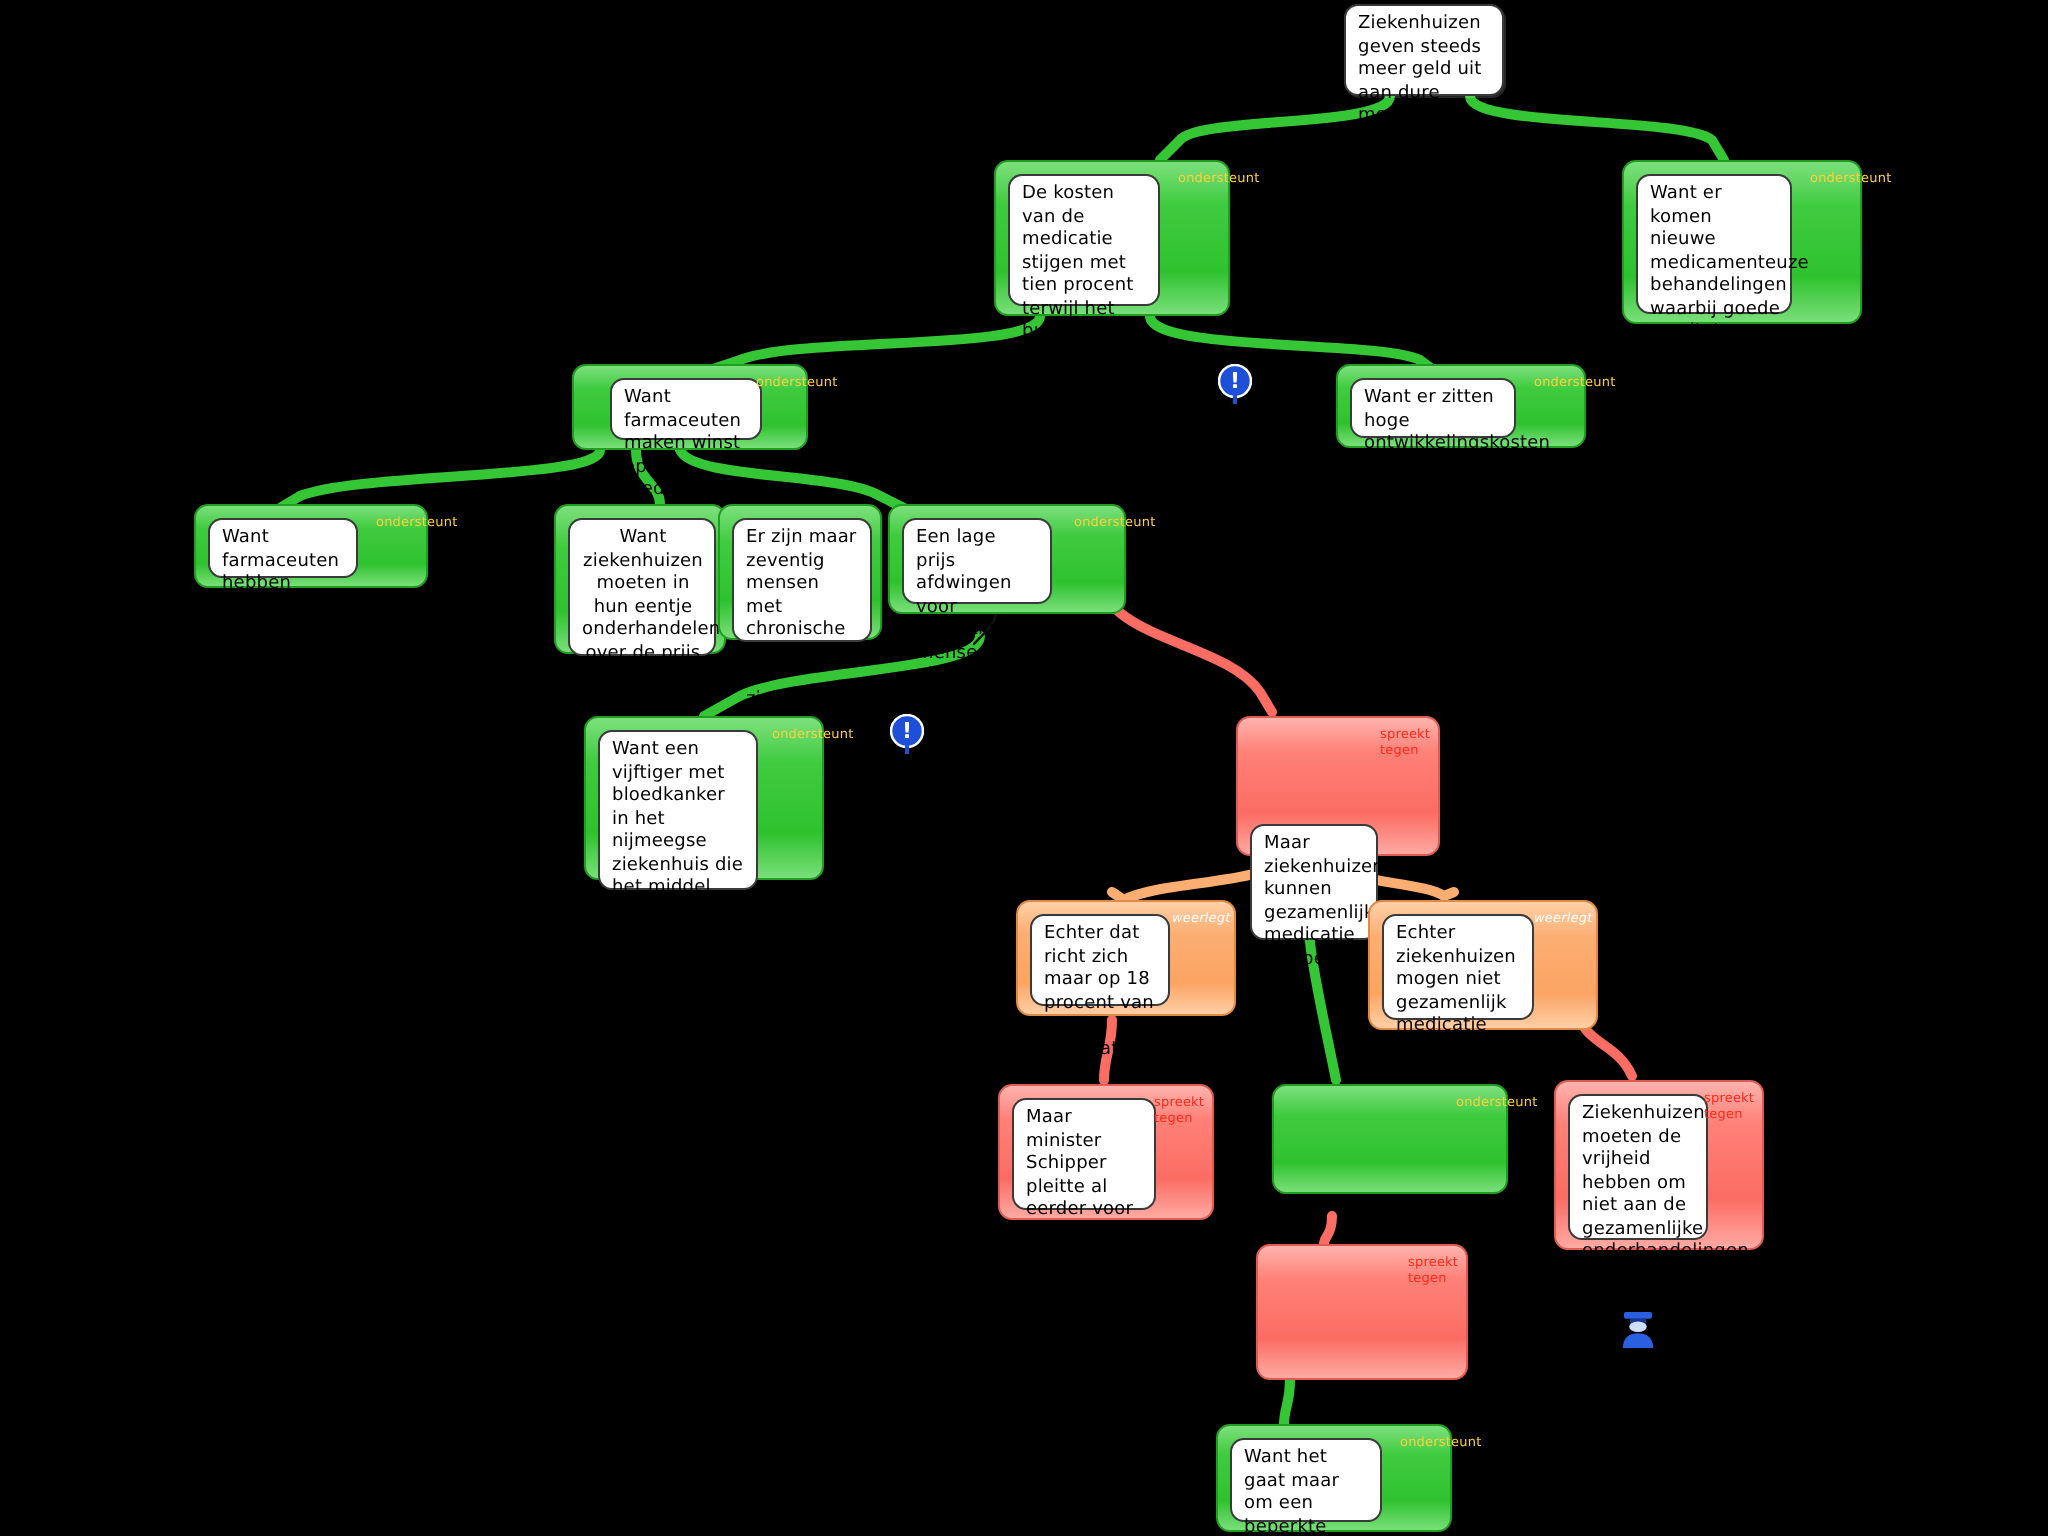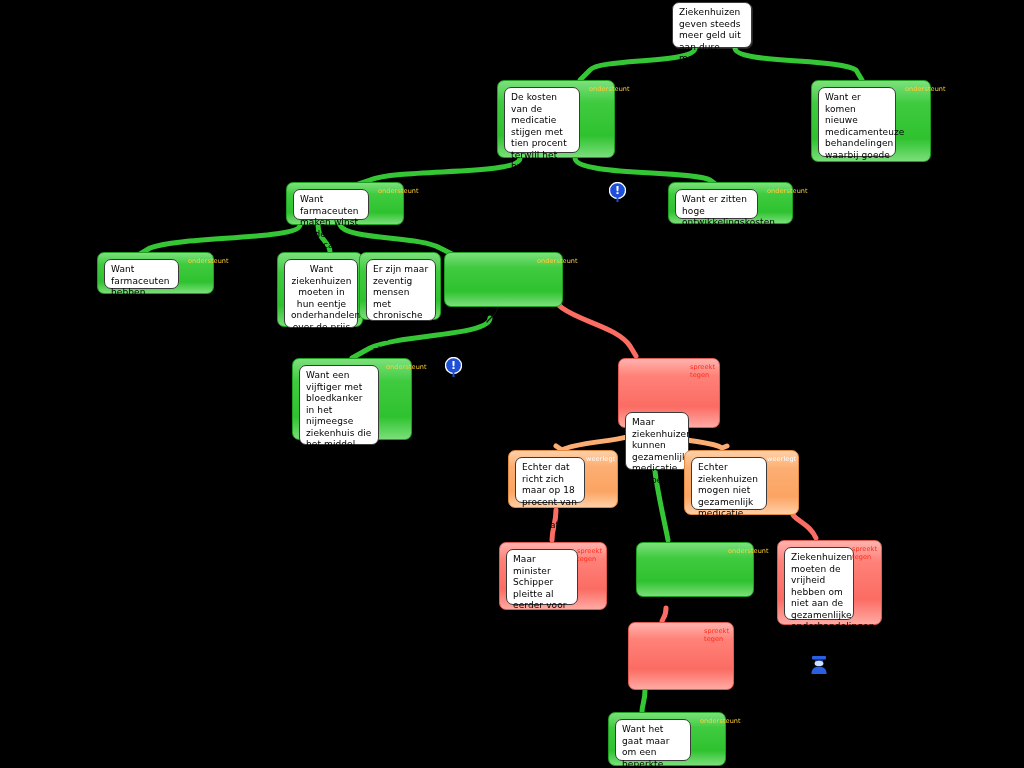--- a/index.html
+++ b/index.html
@@ -54,21 +54,21 @@
     position:absolute;
     right:5px;top:4px;
     font-size:6.5px;
     line-height:8px;
     width:20px;
     text-align:left;
     letter-spacing:0.1px;
   }
   .badge.green{color:#ffcf3a;}
   .badge.red{color:#ff2a1a;}
-  .badge.orange{color:#ffffff;}
+  .badge.orange{color:#ffffff;font-style:italic;}
 
   
   .icon{position:absolute;}
   .balloon{width:17px;height:21px;}
   .person{width:22px;height:20px;}
 </style>
 </head>
 <body>
 
 <div id="canvas">
@@ -120,21 +120,21 @@
     <div class="box" style="width:76px;height:66px;">De kosten van de medicatie stijgen met tien procent terwijl het budget maar met 1 procent stijgt.</div>
     <div class="badge green">ondersteunt</div>
   </div>
 
   <div class="node green" style="left:811px;top:80px;width:120px;height:82px;">
     <div class="box" style="width:78px;height:70px;">Want er komen nieuwe medicamenteuze behandelingen waarbij goede resultaten worden geboekt.</div>
     <div class="badge green">ondersteunt</div>
   </div>
 
   <div class="node green" style="left:286px;top:182px;width:118px;height:43px;">
-    <div class="box" style="width:76px;height:31px;">Want farmaceuten maken winst op de medicatie</div>
+    <div class="box" style="width:76px;height:31px;margin-left:12px;">Want farmaceuten maken winst op de medicatie</div>
     <div class="badge green">ondersteunt</div>
   </div>
 
   <div class="node green" style="left:668px;top:182px;width:125px;height:42px;">
     <div class="box" style="width:83px;height:30px;">Want er zitten hoge ontwikkelingskosten aan medicijnen</div>
     <div class="badge green">ondersteunt</div>
   </div>
 
   <div class="node green" style="left:97px;top:252px;width:117px;height:42px;">
     <div class="box" style="width:75px;height:30px;">Want farmaceuten hebben patent op de productie</div>
@@ -143,20 +143,21 @@
 
   <div class="node green" style="left:277px;top:252px;width:86px;height:75px;text-align:center;">
     <div class="box" style="width:74px;height:69px;">Want ziekenhuizen moeten in hun eentje onderhandelen over de prijs</div>
   </div>
 
   <div class="node green" style="left:359px;top:252px;width:82px;height:68px;">
     <div class="box" style="width:70px;height:62px;">Er zijn maar zeventig mensen met chronische leukemie in het ziekenhuis</div>
   </div>
 
   <div class="node green" style="left:444px;top:252px;width:119px;height:55px;">
+    <div class="box" style="width:75px;height:43px;">Een lage prijs afdwingen voor zeventig mensen lukt niet</div>
     <div class="badge green">ondersteunt</div>
   </div>
 
   <div class="node green" style="left:292px;top:358px;width:120px;height:82px;">
     <div class="box" style="width:80px;height:80px;">Want een vijftiger met bloedkanker in het nijmeegse ziekenhuis die het middel bosutinib krijgt kost 141 euro per dag</div>
     <div class="badge green">ondersteunt</div>
   </div>
 
   <div class="node red" style="left:618px;top:358px;width:102px;height:70px;">
     <div class="box" style="width:64px;height:58px;margin-top:47px;">Maar ziekenhuizen kunnen gezamenlijk medicatie inkopen</div>

